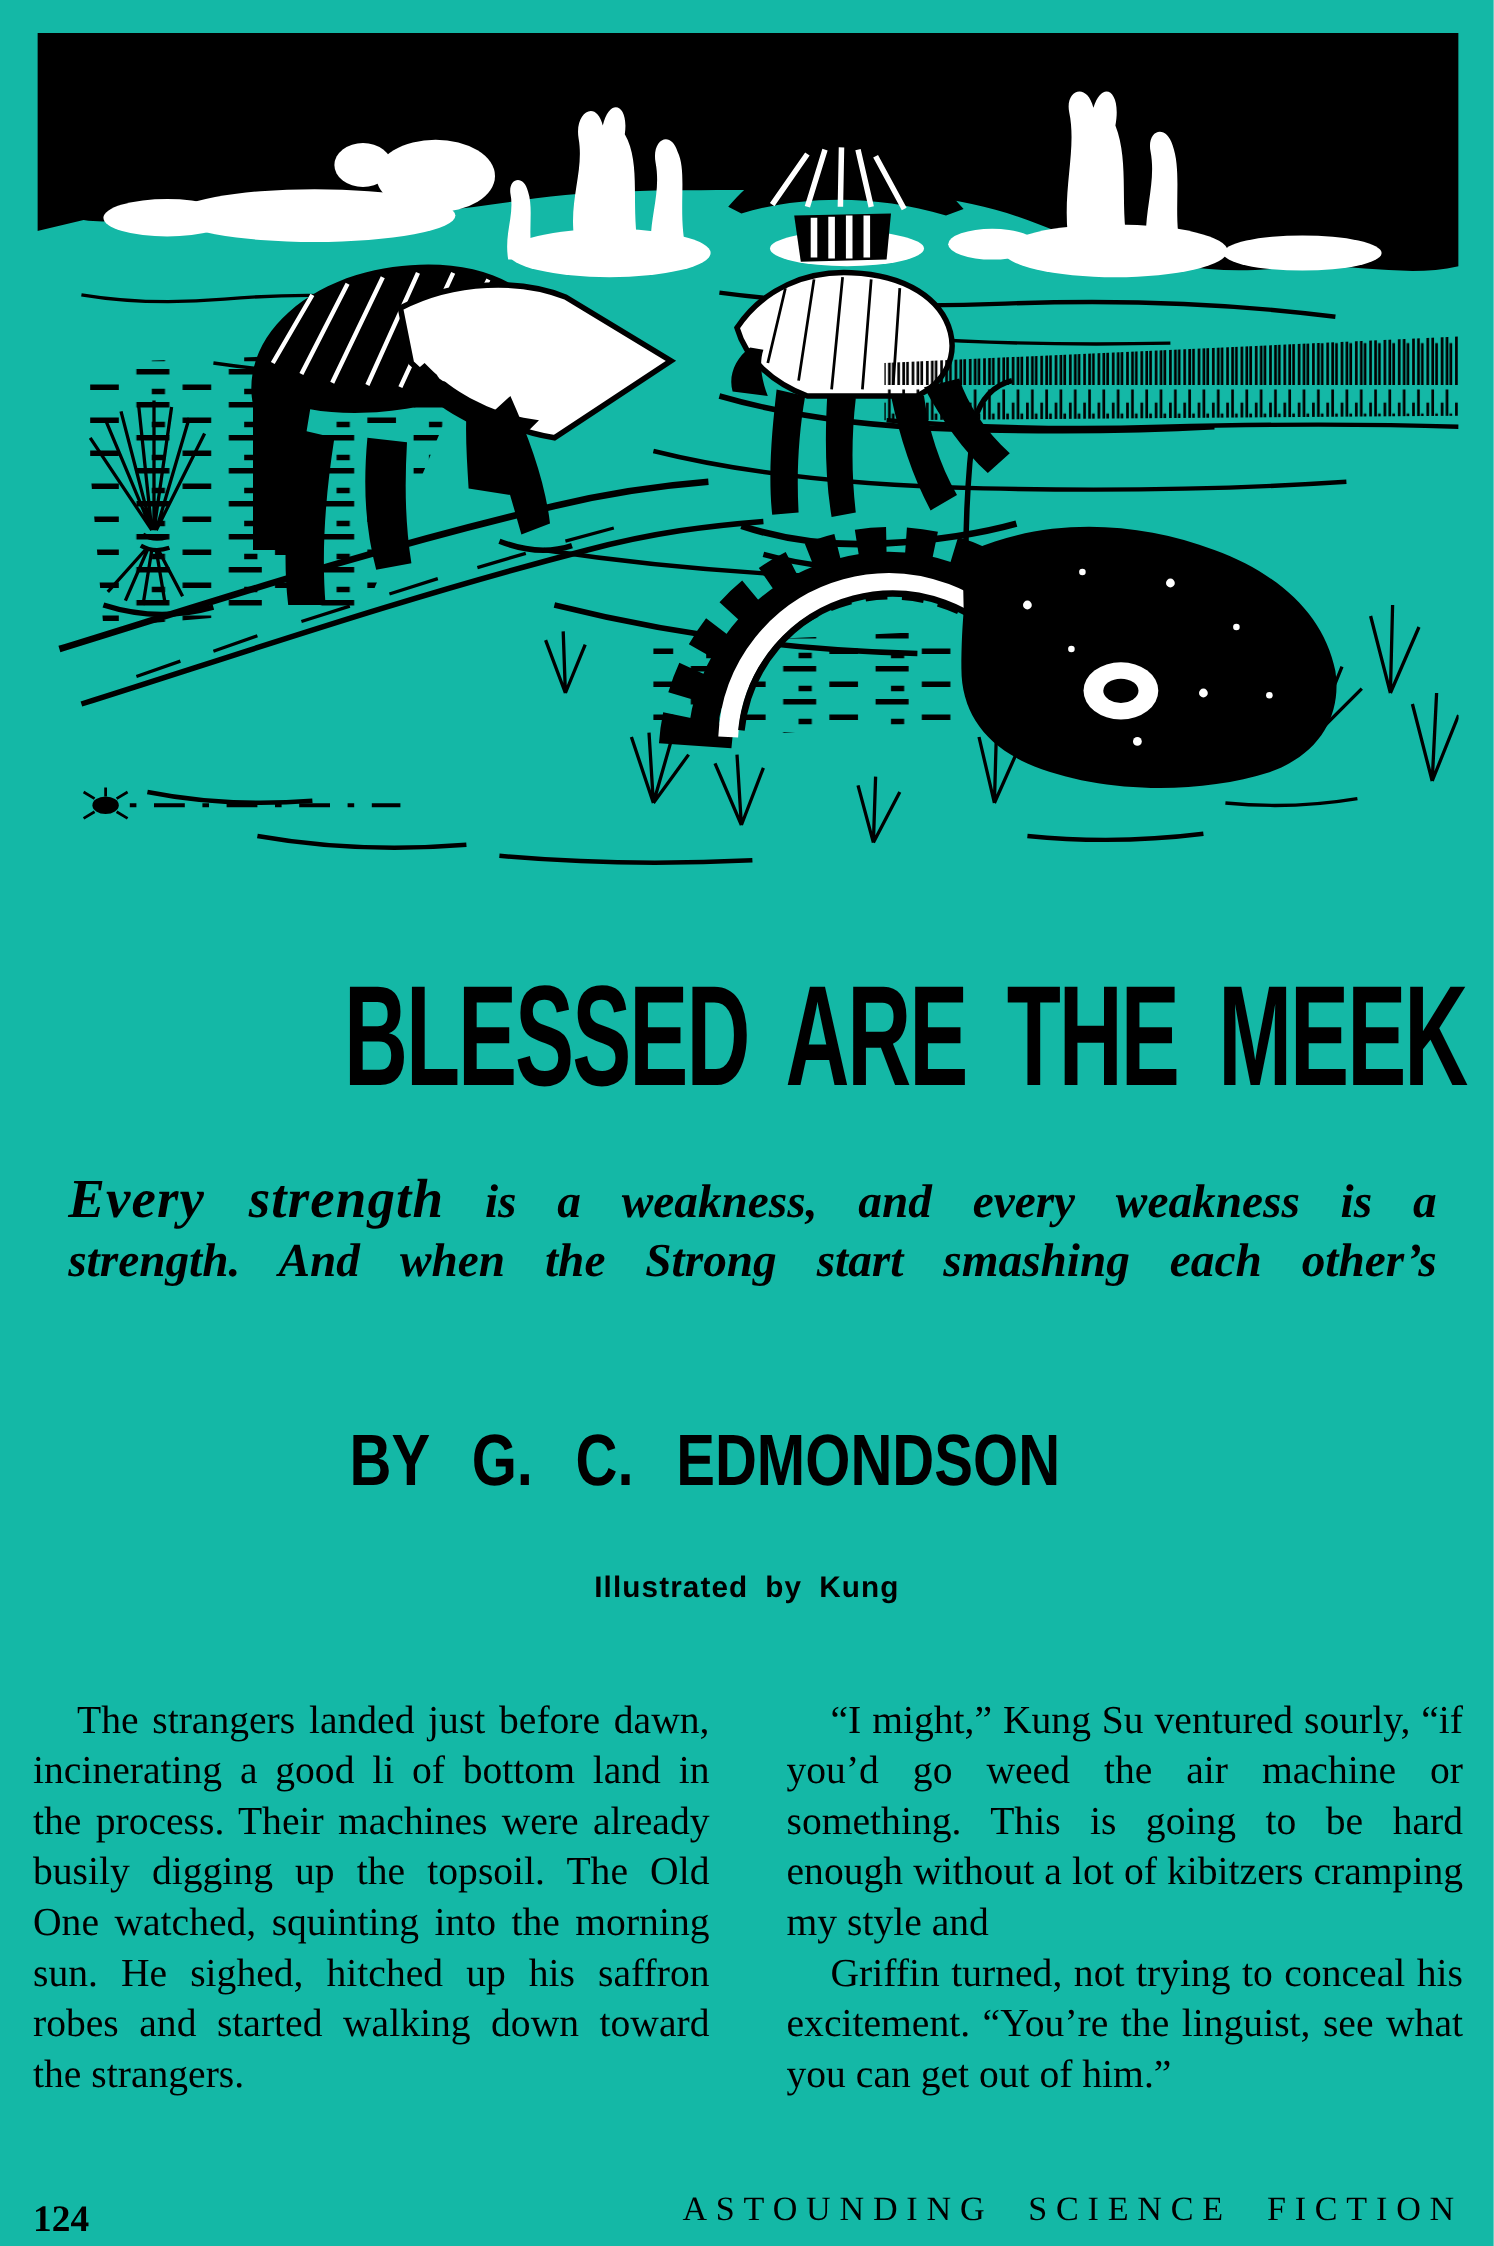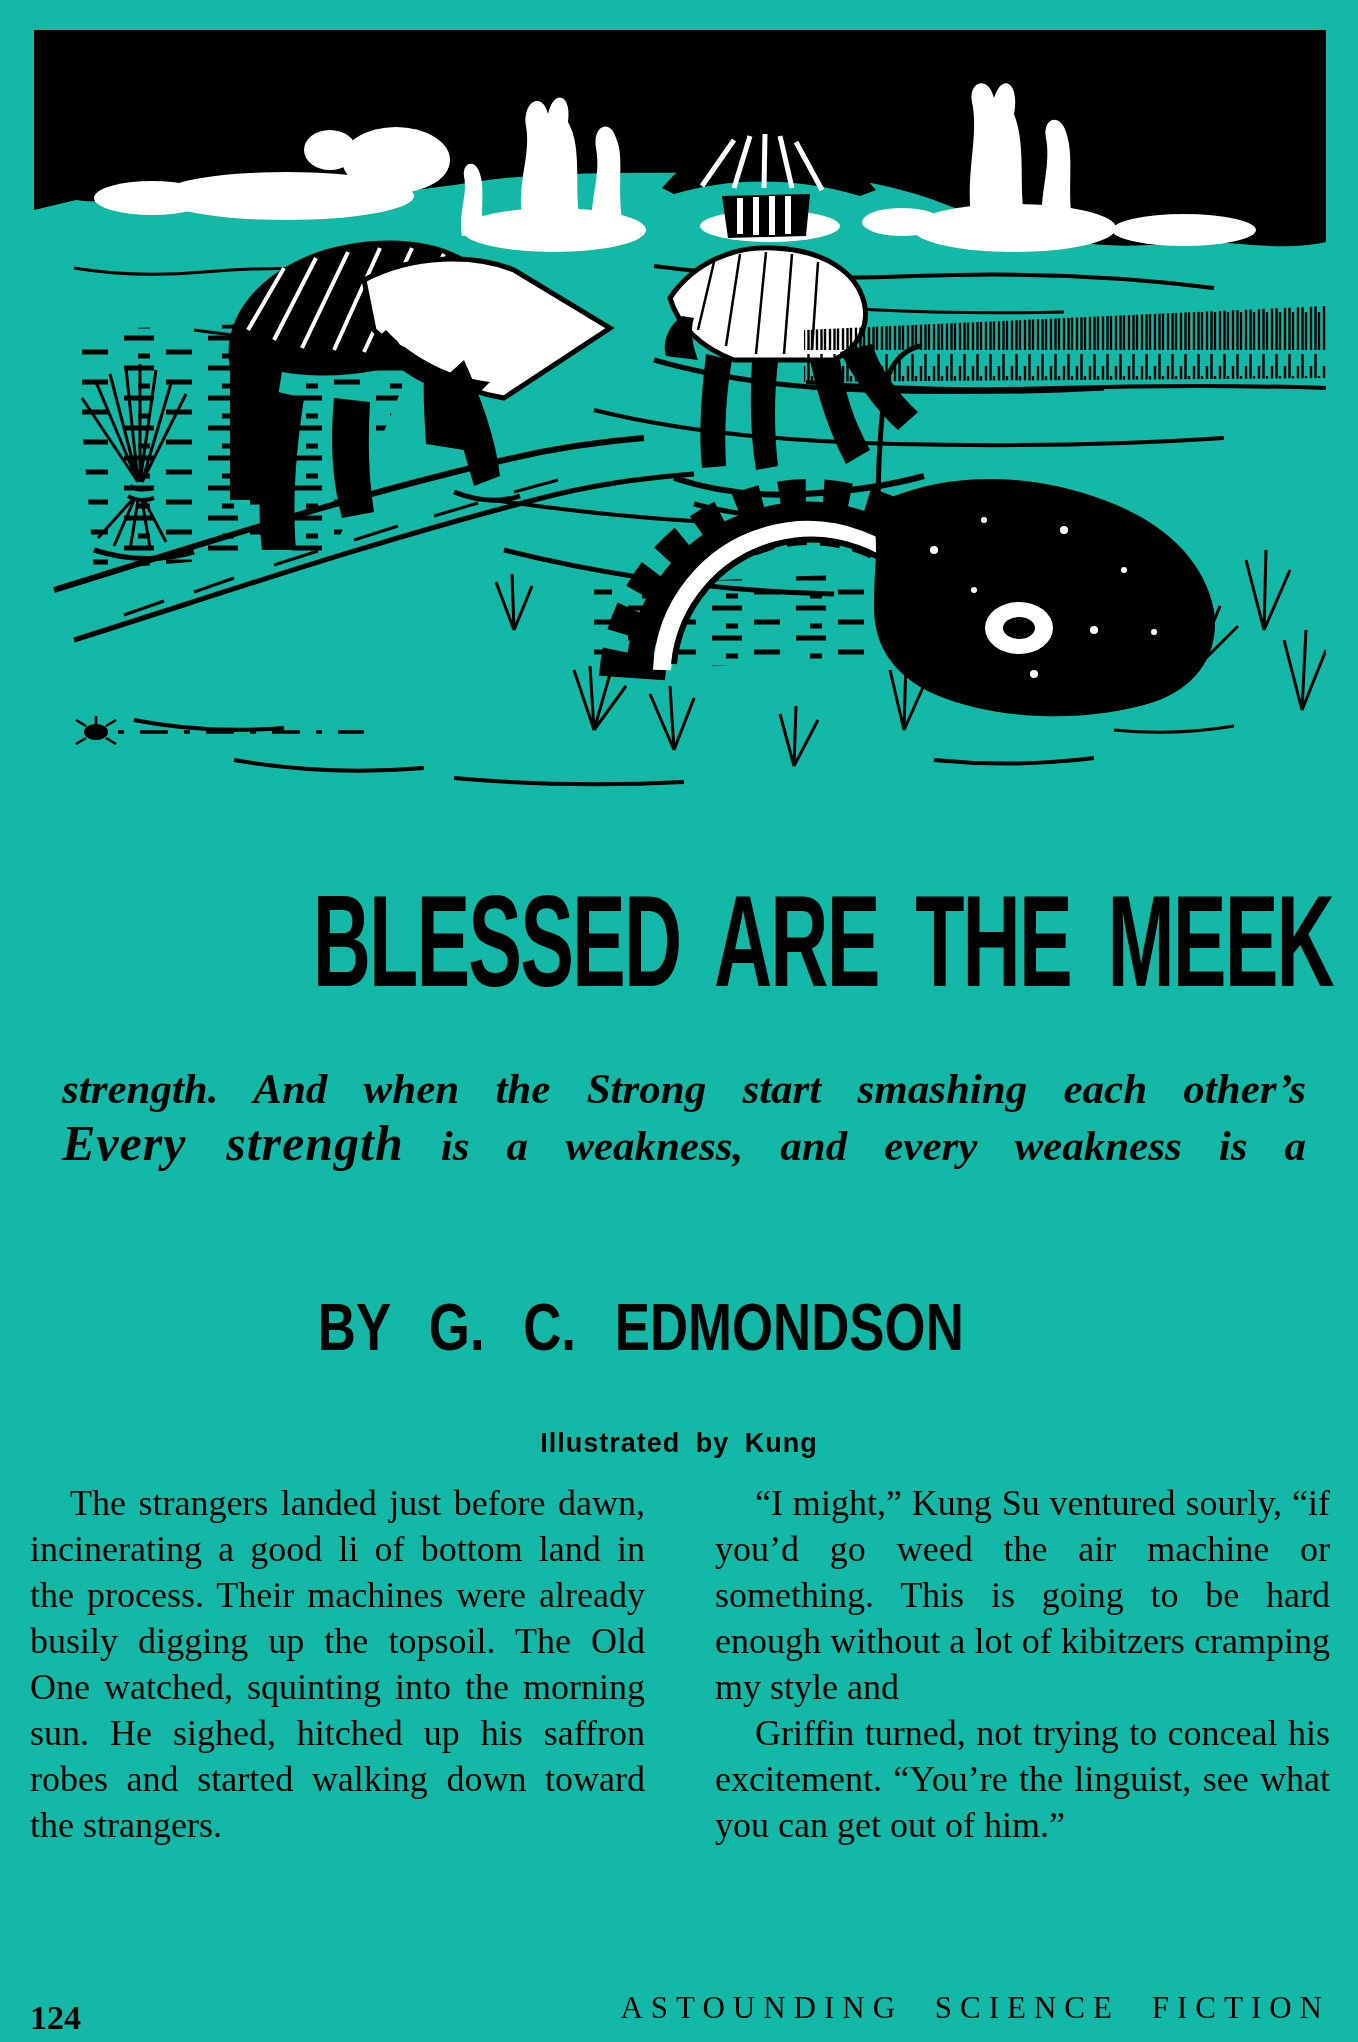--- a/index.html
+++ b/index.html
@@ -22,21 +22,21 @@
 
   .byline{position:absolute;left:0;top:1294px;width:1282px;margin:0;text-align:center;
           font-family:"Liberation Sans",sans-serif;font-weight:bold;font-size:66px;line-height:1;}
   .byline .squeeze{display:inline-block;transform:scaleX(0.80);transform-origin:50% 50%;
           word-spacing:30px;letter-spacing:0;white-space:nowrap;}
 
   .credit{position:absolute;left:0;top:1428px;width:1358px;text-align:center;
           font-family:"Liberation Sans",sans-serif;font-weight:bold;font-size:27px;
           letter-spacing:1px;word-spacing:7px;}
 
-  .columns{position:absolute;left:30px;top:1480px;width:1300px;display:flex;gap:70px;}
+  .columns{position:absolute;left:30px;top:1540px;width:1300px;display:flex;gap:70px;}
   .col{width:615px;}
   .para{margin:0;font-size:36px;line-height:46px;text-align:justify;}
   .para.indent{text-indent:40px;}
 
   .pageno{position:absolute;left:30px;top:1982px;font-size:34px;font-weight:bold;margin-top:17px;}
   .mag{position:absolute;right:28px;top:1990px;font-size:31px;
        letter-spacing:8px;word-spacing:16px;white-space:nowrap;text-align:center;}
 </style>
 </head>
 <body>
@@ -193,22 +193,22 @@
         <path d="M84,702 H330" stroke="#000" stroke-width="3.5" stroke-dasharray="6 16 28 16" fill="none"></path>
       </g>
     </svg>
   </figure>
 
   <h1 class="title">
     <span class="squeeze">BLESSED ARE THE MEEK</span>
   </h1>
 
   <div class="blurb">
+    <div class="blurb-line"><span class="blurb-lead">Every strength</span> <span>is a weakness, and every weakness is a</span></div>
     <div class="blurb-line">strength. And when the Strong start smashing each other’s</div>
-    <div class="blurb-line"><span class="blurb-lead">Every strength</span> <span>is a weakness, and every weakness is a</span></div>
   </div>
 
   <h2 class="byline">
     <span class="squeeze">BY G. C. EDMONDSON</span>
   </h2>
 
   <div class="credit">Illustrated by Kung</div>
 
   <main class="columns">
     <section class="col">

